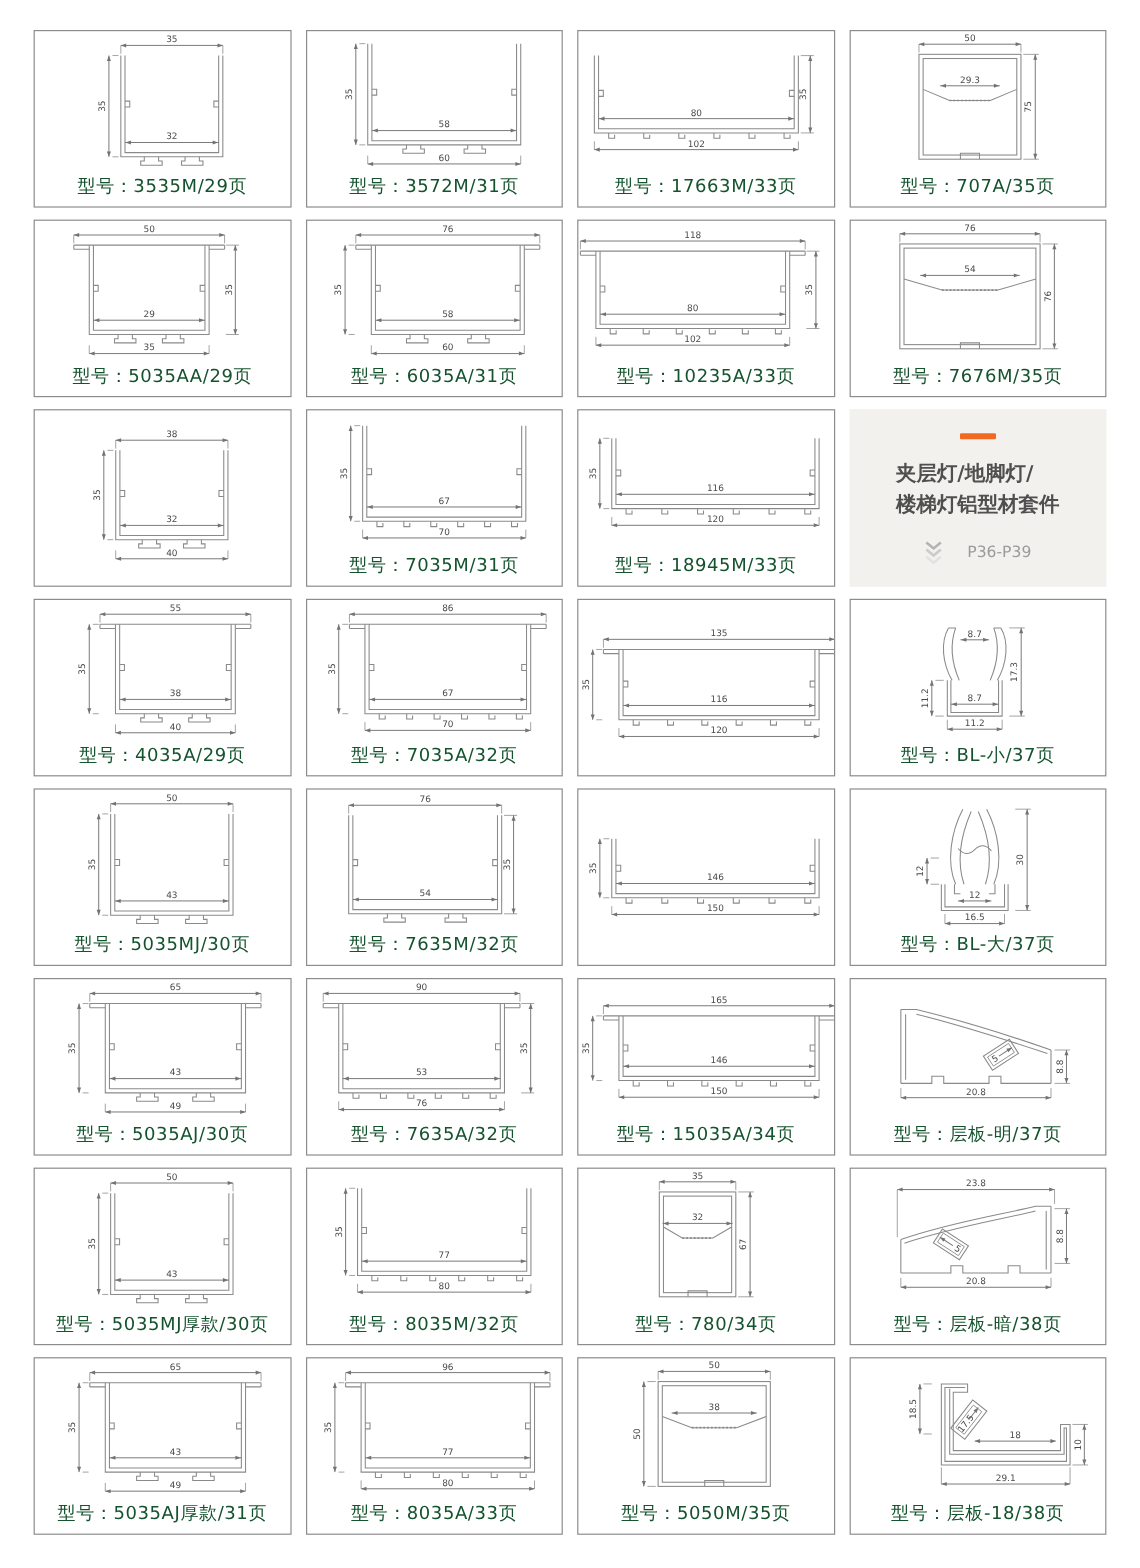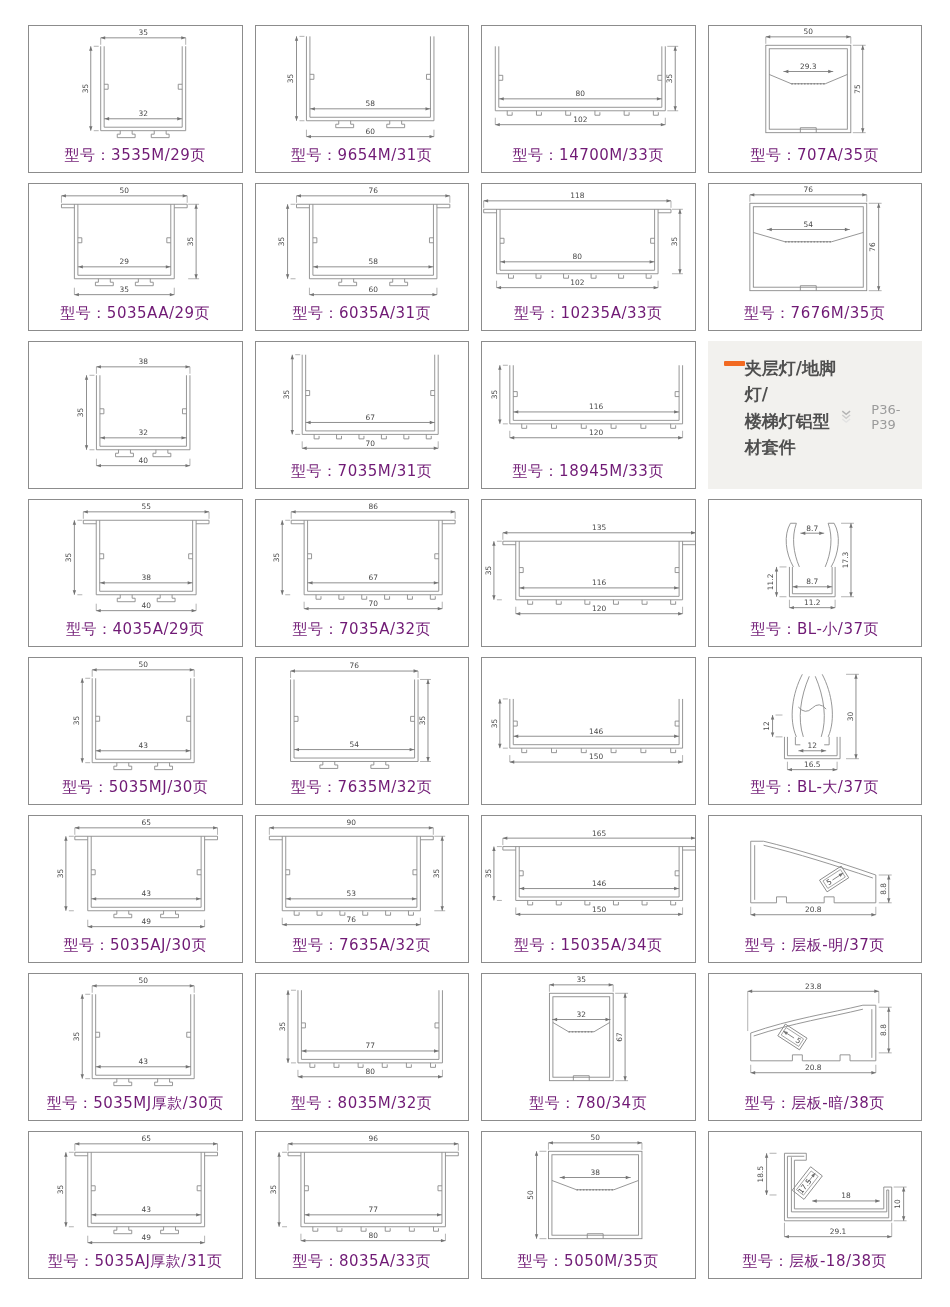--- a/index.html
+++ b/index.html
@@ -3,27 +3,27 @@
 <meta charset="utf-8">
 <style>
   html,body{margin:0;padding:0;background:#ffffff;}
   .page{position:relative;width:950px;height:1307px;background:#fff;box-sizing:border-box;
         padding:25px 28px 28px 28px;font-family:"DejaVu Sans","Liberation Sans",sans-serif;}
   .grid{display:grid;grid-template-columns:repeat(4,1fr);grid-auto-rows:148px;
         column-gap:12px;row-gap:10px;}
   .cell{border:1px solid #8c8c8c;background:#fff;display:flex;flex-direction:column;
         overflow:hidden;box-sizing:border-box;}
   .cell svg.drawing{display:block;width:100%;height:118px;flex:1 1 auto;}
-  .label{text-align:center;font-size:15px;color:#701a75;padding:0 2px 7px 2px;
+  .label{text-align:center;font-size:15px;color:#14532d;padding:0 2px 7px 2px;
          letter-spacing:.5px;white-space:nowrap;}
-  .category-cell{border:none;background:#f2f1ee;display:flex;flex-direction:row;
-                 padding:14px 16px;box-sizing:border-box;}
+  .category-cell{border:none;background:#f2f1ee;display:flex;flex-direction:column;
+                 padding:14px 16px;box-sizing:border-box;align-items:center;}
   .cat-bar{width:30px;height:5px;border-radius:1px;margin:6px 0 16px 0;}
   .cat-title{font-size:17px;font-weight:bold;line-height:1.55;margin:0;}
-  .cat-pages{display:flex;align-items:center;gap:20px;margin-top:4px;font-size:13px;}
+  .cat-pages{display:flex;align-items:center;gap:20px;margin-top:15px;font-size:13px;}
   .cat-pages svg{display:block;}
 </style>
 </head>
 <body>
 
 <div class="page">
   <div class="grid">
       <div class="cell">
         <svg viewBox="0 0 214 118" class="drawing">
           <path d="M 72.19999999999999 19 V 104 H 157.8 V 19" fill="none" stroke="#8a8a8a" stroke-width="0.9"></path>
@@ -69,21 +69,21 @@
           <line x1="50.8" y1="109.97999999999999" x2="50.8" y2="102.97999999999999" stroke="#737373" stroke-width="0.55"></line>
           <line x1="179.2" y1="109.97999999999999" x2="179.2" y2="102.97999999999999" stroke="#737373" stroke-width="0.55"></line>
           <text x="115" y="107.38" fill="#4a4a4a" font-size="7.5" text-anchor="middle" font-family="DejaVu Sans, sans-serif">60</text>
           <line x1="40.8" y1="9.020000000000003" x2="40.8" y2="93.97999999999999" stroke="#737373" stroke-width="0.8"></line>
           <polygon points="40.8,9.020000000000003 39.099999999999994,13.520000000000003 42.5,13.520000000000003" fill="#737373"></polygon>
           <polygon points="40.8,93.97999999999999 39.099999999999994,89.47999999999999 42.5,89.47999999999999" fill="#737373"></polygon>
           <line x1="48.8" y1="9.020000000000003" x2="43.8" y2="9.020000000000003" stroke="#737373" stroke-width="0.55"></line>
           <line x1="48.8" y1="93.97999999999999" x2="43.8" y2="93.97999999999999" stroke="#737373" stroke-width="0.55"></line>
           <text x="37.599999999999994" y="51.5" fill="#4a4a4a" font-size="7.5" text-anchor="middle" font-family="DejaVu Sans, sans-serif" transform="rotate(-90 37.599999999999994 51.5)">35</text>
         </svg>
-        <div class="label"><span>型号：</span><span>9654M/31页</span></div>
+        <div class="label"><span>型号：</span><span>3572M/31页</span></div>
       </div>
       <div class="cell">
         <svg viewBox="0 0 214 118" class="drawing">
           <path d="M 13.399999999999991 19.049999999999997 V 83.95 H 184.60000000000002 V 19.049999999999997" fill="none" stroke="#8a8a8a" stroke-width="0.9"></path>
           <path d="M 16.89999999999999 19.049999999999997 V 80.45 H 181.10000000000002 V 19.049999999999997" fill="none" stroke="#8a8a8a" stroke-width="0.9"></path>
           <path d="M 16.89999999999999 48.254999999999995 h 4 v 5 h -4" fill="none" stroke="#8a8a8a" stroke-width="0.9"></path>
           <path d="M 181.10000000000002 48.254999999999995 h -4 v 5 h 4" fill="none" stroke="#8a8a8a" stroke-width="0.9"></path>
           <path d="M 25.39999999999999 83.95 v 4.5 h 5 v -3" fill="none" stroke="#8a8a8a" stroke-width="0.9"></path>
           <path d="M 54.839999999999996 83.95 v 4.5 h 5 v -3" fill="none" stroke="#8a8a8a" stroke-width="0.9"></path>
           <path d="M 84.28 83.95 v 4.5 h 5 v -3" fill="none" stroke="#8a8a8a" stroke-width="0.9"></path>
@@ -100,21 +100,21 @@
           <line x1="13.399999999999991" y1="97.95" x2="13.399999999999991" y2="90.95" stroke="#737373" stroke-width="0.55"></line>
           <line x1="184.60000000000002" y1="97.95" x2="184.60000000000002" y2="90.95" stroke="#737373" stroke-width="0.55"></line>
           <text x="99" y="95.35000000000001" fill="#4a4a4a" font-size="7.5" text-anchor="middle" font-family="DejaVu Sans, sans-serif">102</text>
           <line x1="194.60000000000002" y1="19.049999999999997" x2="194.60000000000002" y2="83.95" stroke="#737373" stroke-width="0.8"></line>
           <polygon points="194.60000000000002,19.049999999999997 192.90000000000003,23.549999999999997 196.3,23.549999999999997" fill="#737373"></polygon>
           <polygon points="194.60000000000002,83.95 192.90000000000003,79.45 196.3,79.45" fill="#737373"></polygon>
           <line x1="186.60000000000002" y1="19.049999999999997" x2="197.60000000000002" y2="19.049999999999997" stroke="#737373" stroke-width="0.55"></line>
           <line x1="186.60000000000002" y1="83.95" x2="197.60000000000002" y2="83.95" stroke="#737373" stroke-width="0.55"></line>
           <text x="191.40000000000003" y="51.5" fill="#4a4a4a" font-size="7.5" text-anchor="middle" font-family="DejaVu Sans, sans-serif" transform="rotate(-90 191.40000000000003 51.5)">35</text>
         </svg>
-        <div class="label"><span>型号：</span><span>14700M/33页</span></div>
+        <div class="label"><span>型号：</span><span>17663M/33页</span></div>
       </div>
       <div class="cell">
         <svg viewBox="0 0 214 118" class="drawing">
           <rect x="57.199999999999996" y="18" width="85.60000000000001" height="88" fill="none" stroke="#8a8a8a" stroke-width="0.9"></rect>
           <rect x="60.699999999999996" y="21.5" width="78.60000000000001" height="81" fill="none" stroke="#8a8a8a" stroke-width="0.9"></rect>
           <path d="M 60.699999999999996 47.4 L 82.88 56.72 H 117.12 L 139.3 47.4" fill="none" stroke="#8a8a8a" stroke-width="0.9"></path>
           <line x1="82.88" y1="56.72" x2="117.12" y2="56.72" stroke="#8a8a8a" stroke-width="1.4" stroke-dasharray="1.6 1.6"></line>
           <path d="M 92 106 v -5 h 16 v 5" fill="none" stroke="#8a8a8a" stroke-width="0.9"></path>
           <line x1="74.9192" y1="44.4" x2="125.0808" y2="44.4" stroke="#737373" stroke-width="0.8"></line>
           <polygon points="75.4192,44.4 79.9192,42.699999999999996 79.9192,46.1" fill="#737373"></polygon>

